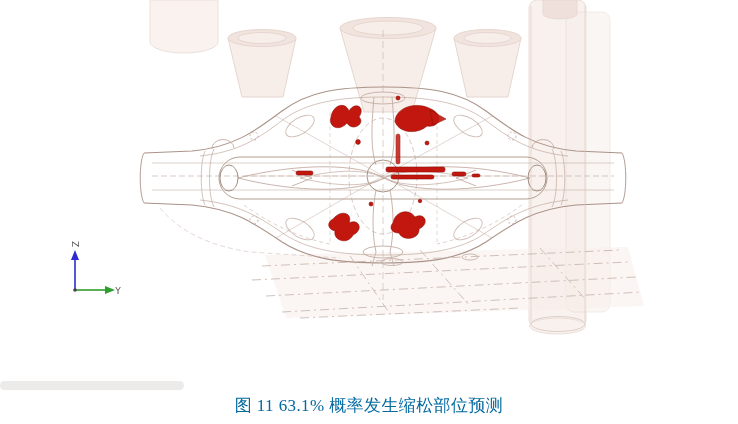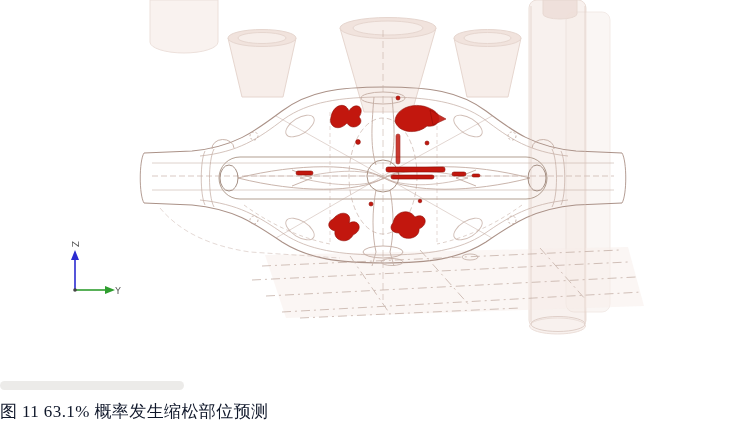--- a/index.html
+++ b/index.html
@@ -1,25 +1,26 @@
 <!DOCTYPE html>
 <html><head>
 <meta charset="utf-8">
 <style>
   * { margin: 0; padding: 0; box-sizing: border-box; }
   html, body { width: 738px; height: 424px; background: #ffffff; overflow: hidden; }
   .stage { position: relative; width: 738px; height: 424px; background: #ffffff; }
   svg { display: block; }
   .caption {
     width: 738px;
+    text-align: center;
     font-family: "Liberation Serif", "DejaVu Serif", serif;
     font-size: 17px;
-    color: #0f172a;
+    color: #0369a1;
     letter-spacing: 0.4px;
-    margin-top: 10px;
+    margin-top: 4px;
   }
   .axis-label {
     font-family: "DejaVu Sans", sans-serif;
     font-size: 9px;
     fill: #555555;
     text-anchor: middle;
   }
 </style>
 </head>
 <body>

